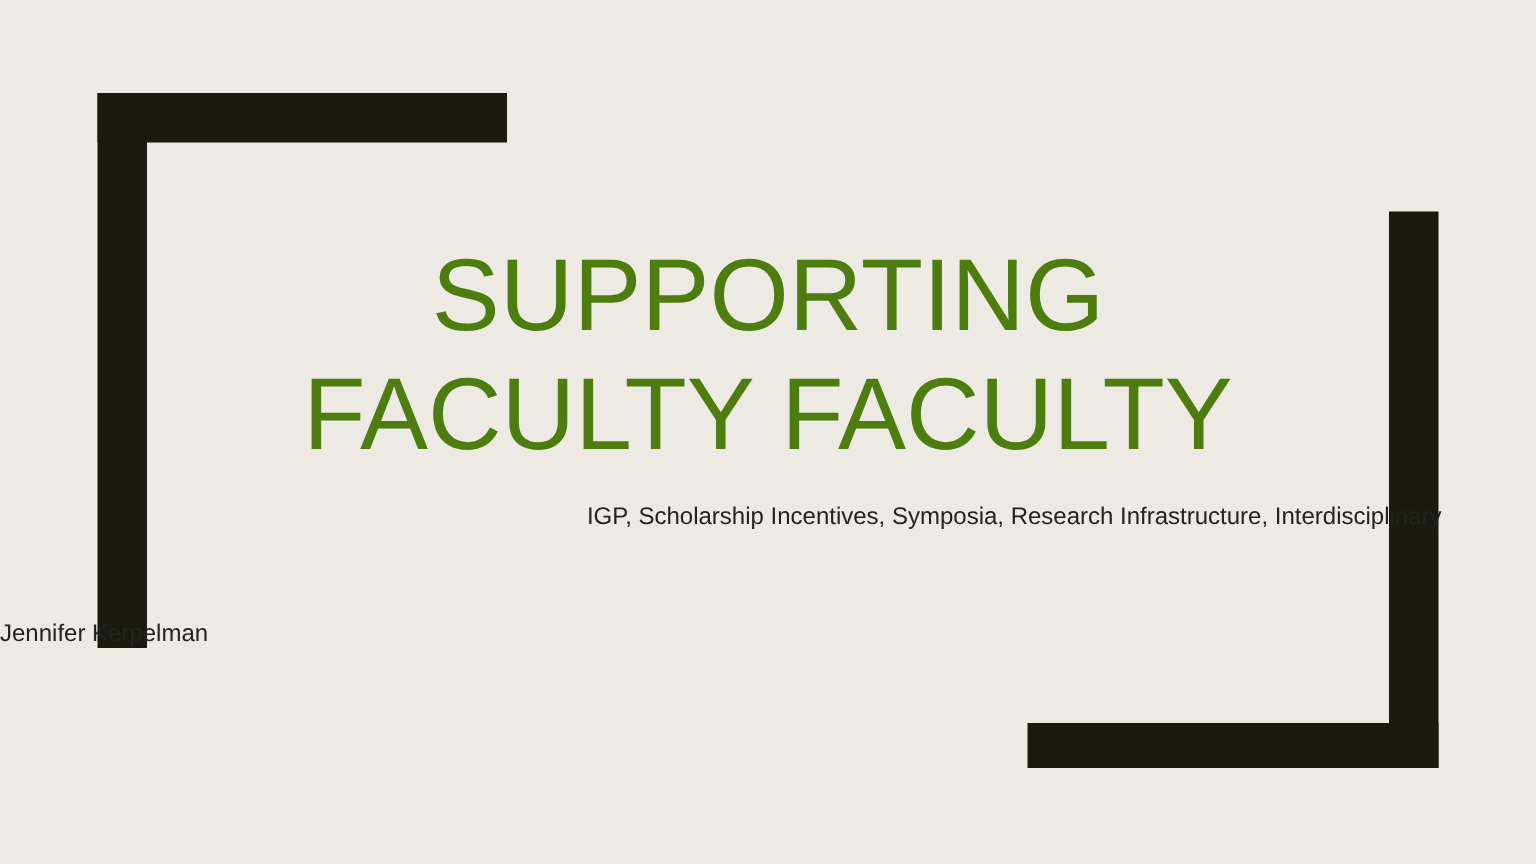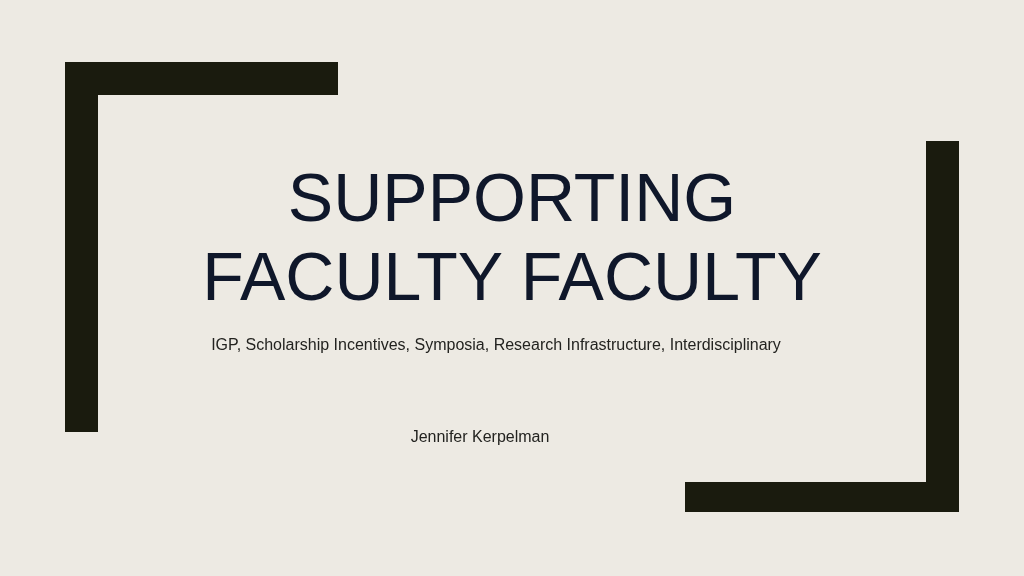--- a/index.html
+++ b/index.html
@@ -56,50 +56,50 @@
   
   #title-block {
     position: absolute;
     left: 0;
     top: 158px;
     width: 1024px;
     text-align: center;
   }
   .title-line {
     display: block;
-    color: #0f172a;
+    color: #4d7c0f;
     font-size: 68px;
     line-height: 79px;
     font-weight: 400;
     letter-spacing: 0px;
     white-space: nowrap;
   }
 
   #subtitle-block {
     position: absolute;
-    left: 16px;
+    left: 1px;
     top: 332px;
     width: 960px;
-    text-align: center;
+    text-align: right;
   }
   .subtitle-line {
     display: block;
     color: #232320;
     font-size: 16px;
     line-height: 25px;
     font-weight: 400;
     white-space: nowrap;
   }
 
   #presenter-block {
     position: absolute;
     left: 0;
-    top: 424px;
+    top: 410px;
     width: 960px;
-    text-align: center;
+    text-align: left;
   }
   .presenter-line {
     display: block;
     color: #232320;
     font-size: 16px;
     line-height: 26px;
     font-weight: 400;
     white-space: nowrap;
   }
 </style>

